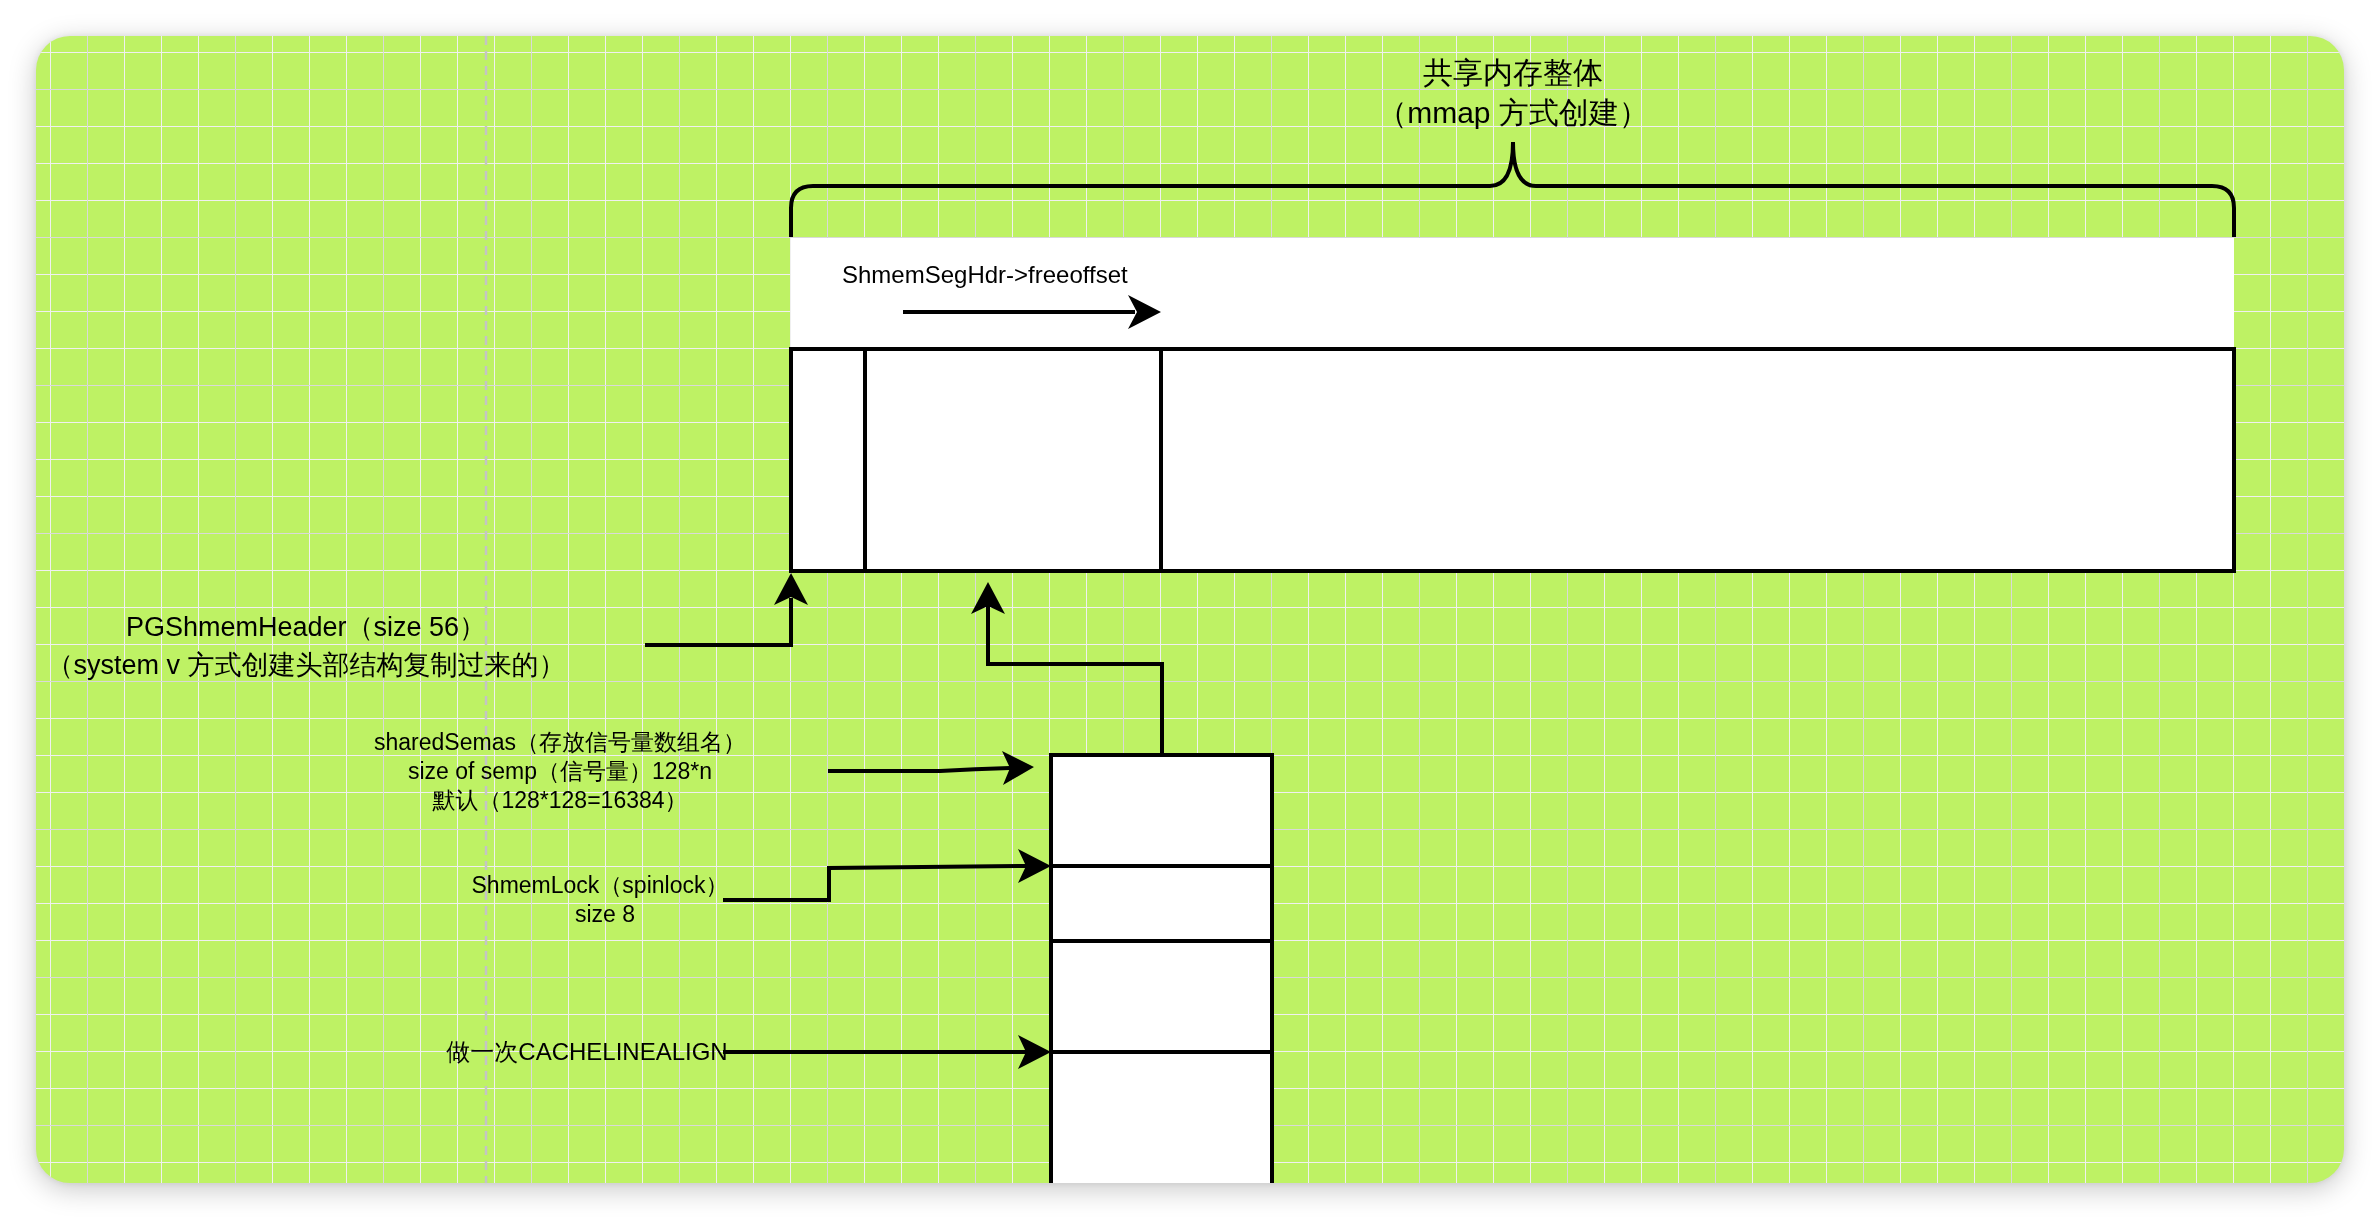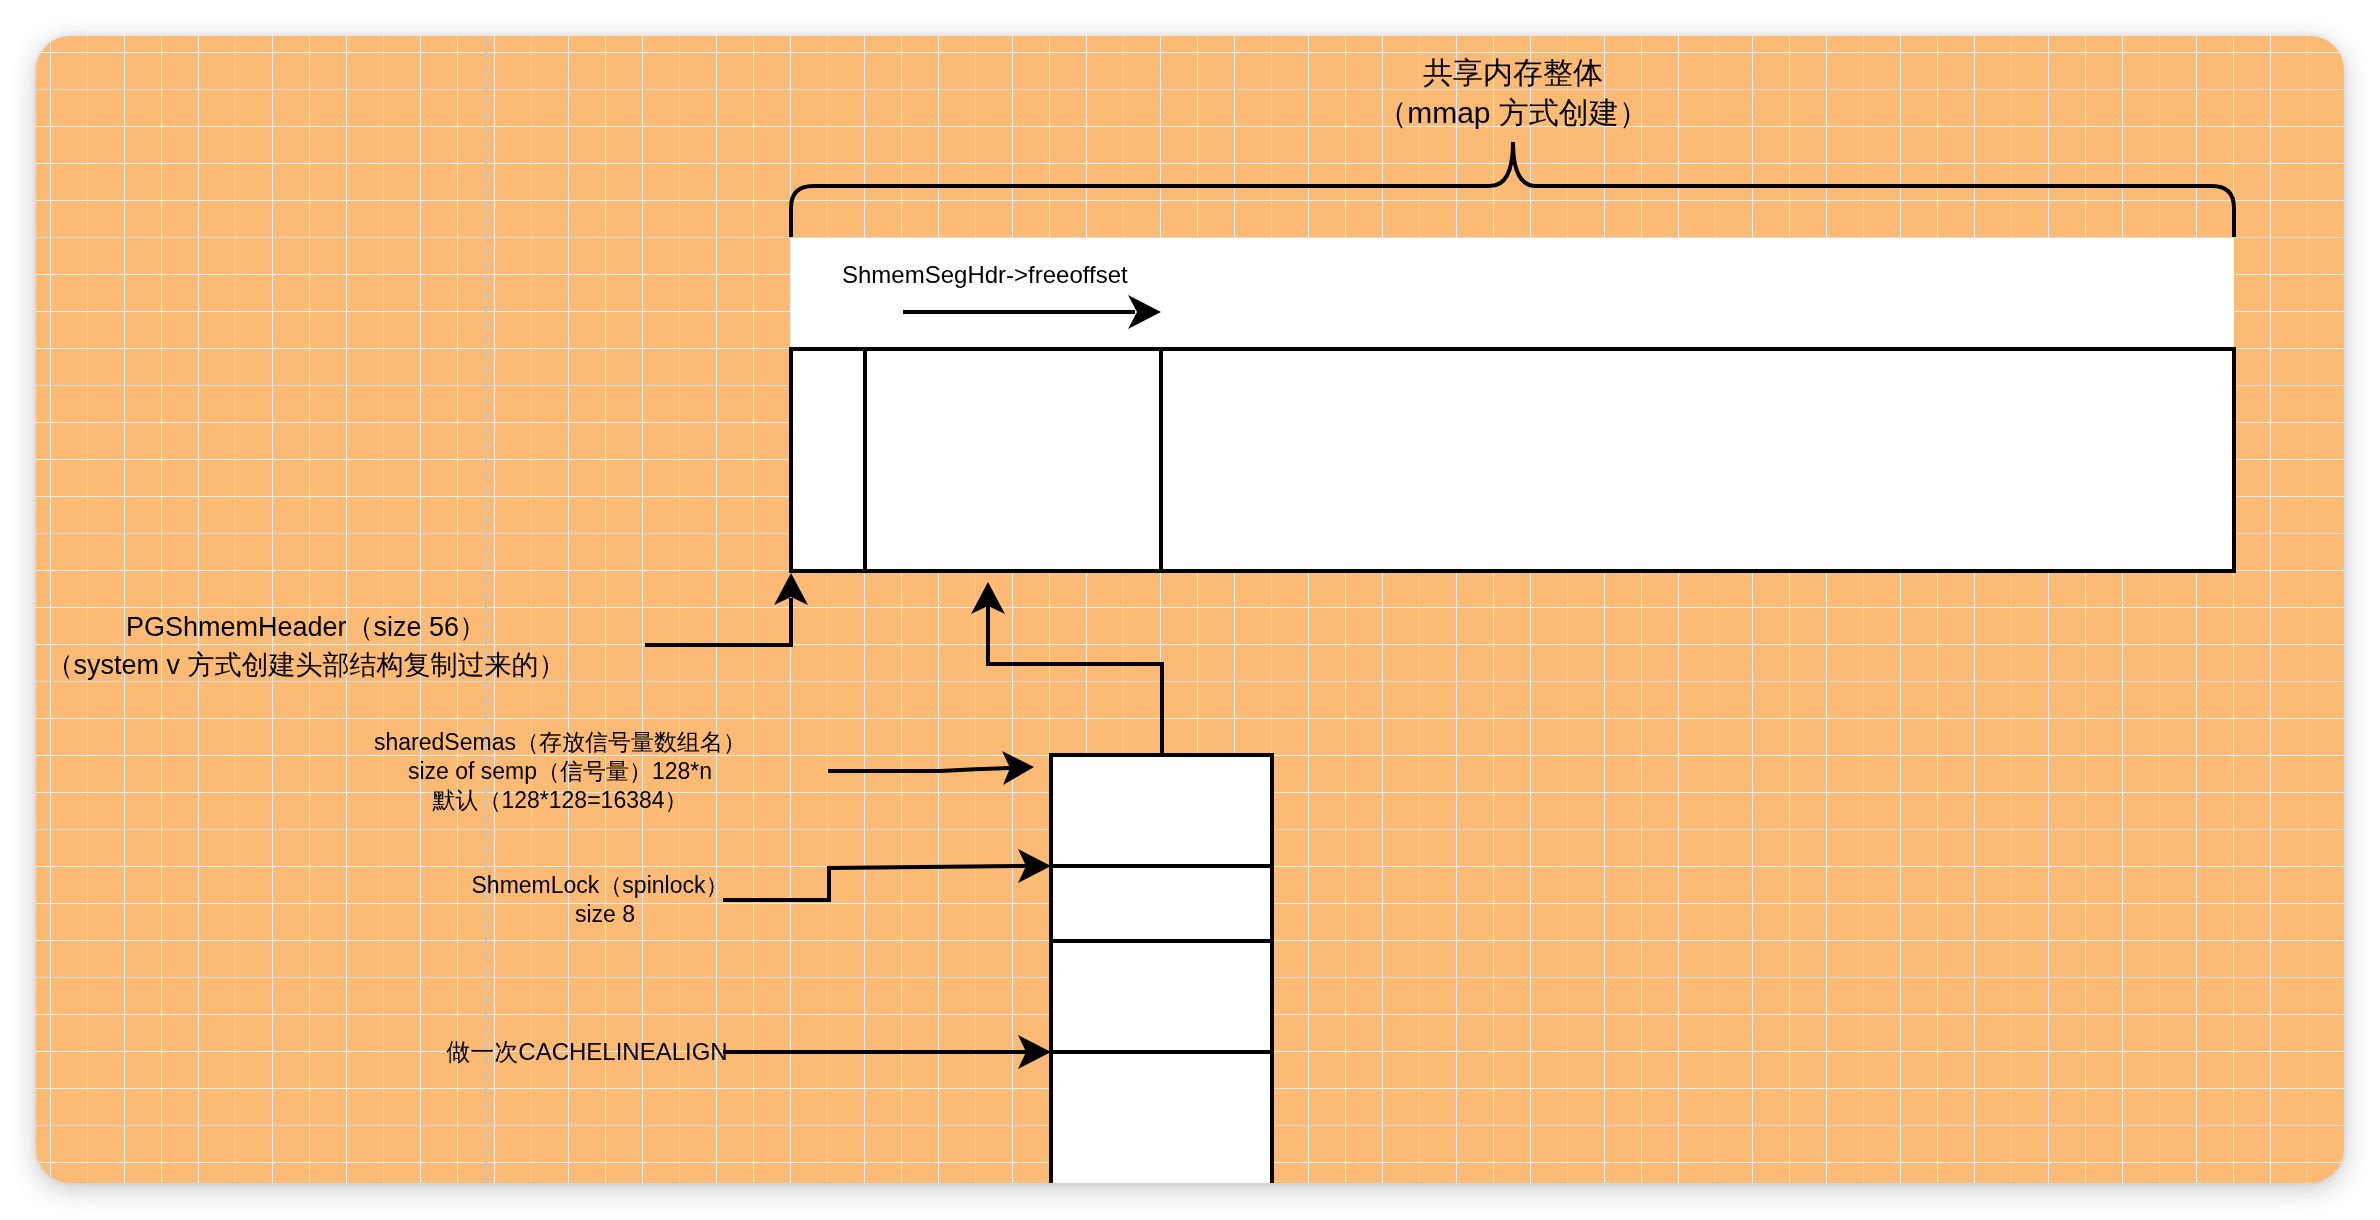--- a/index.html
+++ b/index.html
@@ -5,21 +5,21 @@
   html, body { margin: 0; padding: 0; }
   body {
     width: 2380px; height: 1220px; overflow: hidden;
     background: #ffffff;
     font-family: "Liberation Sans", "DejaVu Sans", sans-serif;
   }
   .card {
     position: absolute; left: 36px; top: 36px;
     width: 2308px; height: 1147px;
     border-radius: 34px;
-    background: #fdba74;
+    background: #bef264;
     box-shadow: 0 6px 28px rgba(0,0,0,0.22), 0 0 6px rgba(0,0,0,0.08);
     overflow: hidden;
   }
   svg.canvas { position: absolute; left: 0; top: 0; }
   .lbl { fill: #000; font-family: "Liberation Sans", "DejaVu Sans", sans-serif; }
   .shape { fill: #ffffff; stroke: #000; stroke-width: 4; }
   .edge { fill: none; stroke: #000; stroke-width: 4; }
   .head { fill: #000; stroke: none; }
 </style>
 </head>

